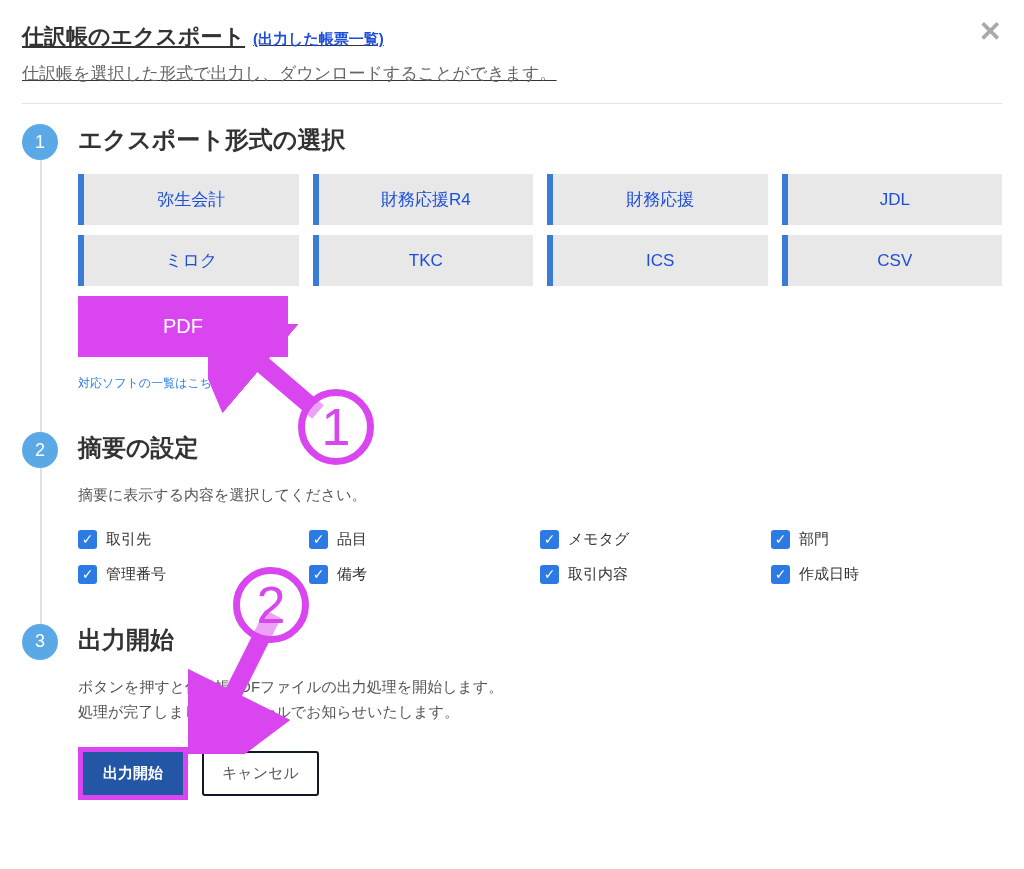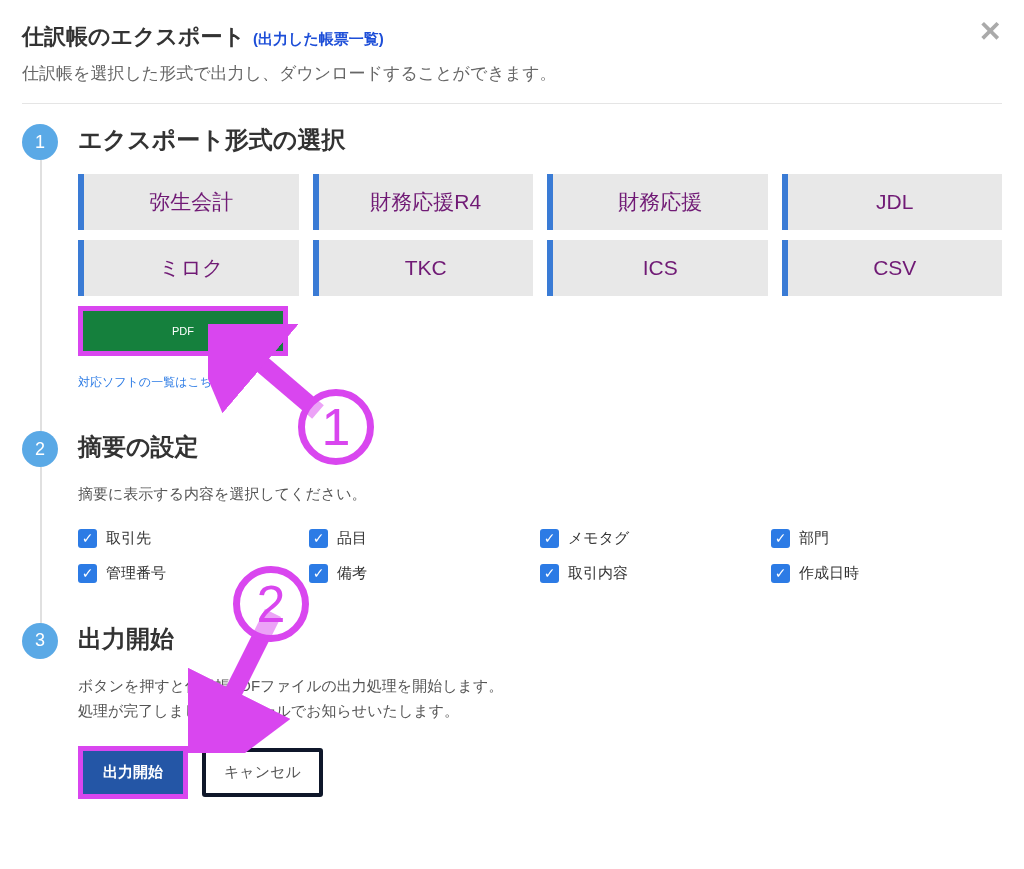--- a/index.html
+++ b/index.html
@@ -23,20 +23,21 @@
       right: 22px;
       font-size: 28px;
       color: #aaa;
       cursor: pointer;
       font-weight: bold;
       line-height: 1;
     }
     .header {
       padding-bottom: 18px;
       border-bottom: 1px solid #e5e5e5;
+      text-decoration: underline;
     }
     .title-row {
       display: flex;
       align-items: baseline;
       gap: 8px;
     }
     .title {
       font-size: 22px;
       font-weight: bold;
       color: #333;
@@ -106,42 +107,42 @@
     .format-grid {
       display: grid;
       grid-template-columns: repeat(4, 1fr);
       gap: 10px 14px;
       margin-bottom: 10px;
     }
     .format-btn {
       background: #e8e8e8;
       border: none;
       padding: 14px 0;
-      font-size: 21px;
-      color: #701a75;
+      font-size: 17px;
+      color: #1d4ed8;
       cursor: pointer;
       text-align: center;
       position: relative;
       border-left: 6px solid #3a7bd5;
     }
     .pdf-row {
       margin-bottom: 18px;
       position: relative;
     }
     .pdf-highlight {
       display: inline-block;
       border: 5px solid #d946ef;
       padding: 0;
     }
     .pdf-btn {
-      background: #15803d;
+      background: #d946ef;
       color: #fff;
       border: none;
       padding: 14px 0;
-      font-size: 11px;
+      font-size: 20px;
       cursor: pointer;
       text-align: center;
       width: 200px;
     }
     .help-link {
       font-size: 12px;
       color: #2c7be5;
       cursor: pointer;
     }
     .checkbox-grid {
@@ -185,21 +186,21 @@
       color: #fff;
       border: none;
       padding: 12px 20px;
       font-size: 15px;
       font-weight: bold;
       cursor: pointer;
     }
     .cancel-btn {
       background: #fff;
       color: #555;
-      border: 4px solid #0f172a;
+      border: 2px solid #0f172a;
       padding: 11px 18px;
       font-size: 15px;
       cursor: pointer;
       border-radius: 3px;
     }
     
     .annotation {
       position: absolute;
       pointer-events: none;
       z-index: 10;

